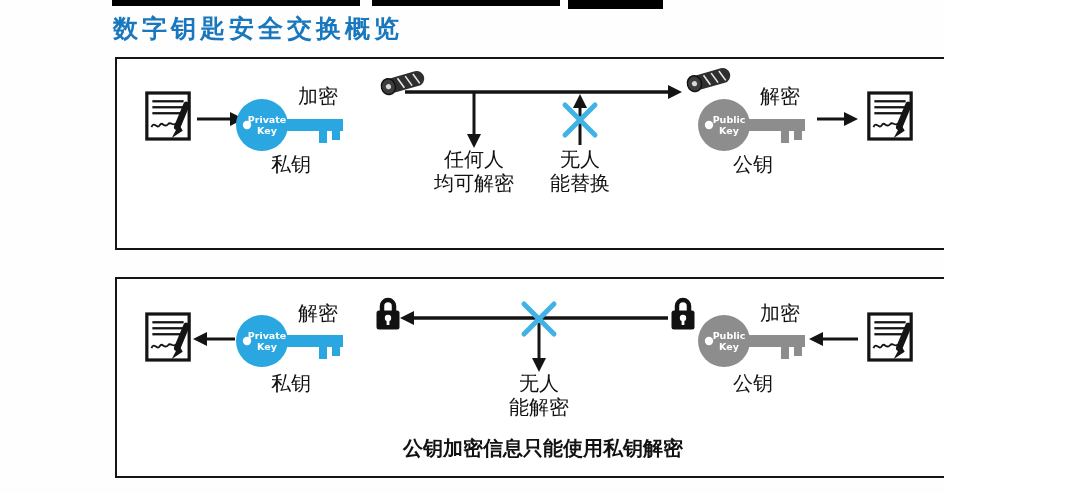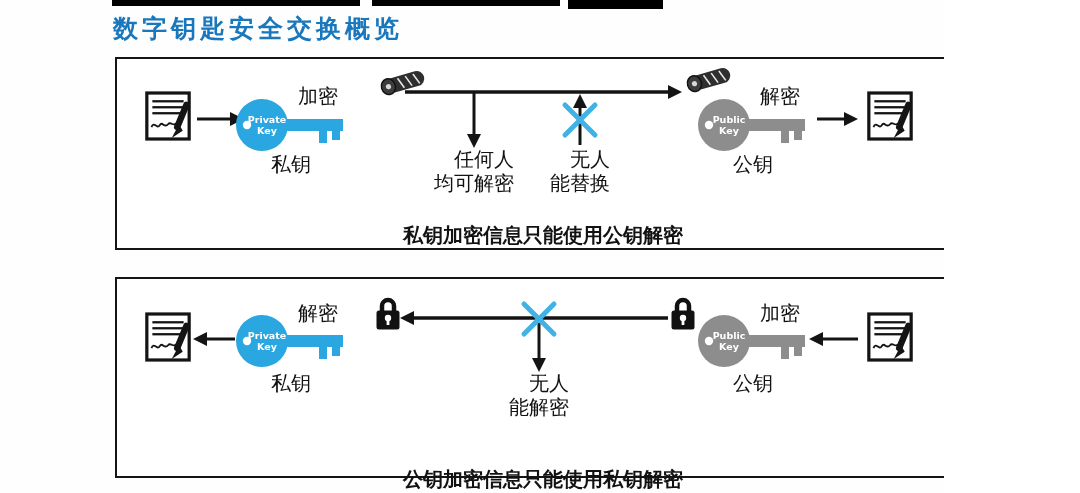--- a/index.html
+++ b/index.html
@@ -13,21 +13,21 @@
   .panel.top { top:57px; height:193px; }
   .panel.bottom { top:277px; height:201px; }
   .abs { position:absolute; }
   .overlay { position:absolute; left:0; top:0; pointer-events:none; }
   .ln { stroke:#141414; stroke-width:3; }
   .thick { stroke-width:3.5; }
   .hd { fill:#141414; }
   .xl { stroke-width:5; stroke-linecap:round; fill:none; stroke:#41b2e6; }
   .lbl { position:absolute; transform:translateX(-50%); font-size:20px; font-weight:400;
          color:#121212; line-height:1.2; text-align:center; white-space:nowrap; }
-  .lbl span { display:block;text-align:right; }
+  .lbl span { display:block; }
   .caption { position:absolute; left:0; width:100%; text-align:center; font-size:20px;
              font-weight:700; color:#121212; }
   .keytext { fill:#ffffff; font-size:9.5px; font-weight:700;
              font-family:"DejaVu Sans","Liberation Sans",sans-serif; }
 </style>
 </head>
 <body>
 
 <div class="stage">
 
@@ -134,21 +134,20 @@
     <svg class="abs" style="left:750px;top:31px" width="46" height="52" viewBox="0 0 50 54">
       <rect x="2" y="2" width="46" height="50" fill="#ffffff" stroke="#141414" stroke-width="3.5"></rect>
       <line x1="8" y1="11" x2="42" y2="11" stroke="#141414" stroke-width="2.5"></line>
       <line x1="8" y1="17.5" x2="42" y2="17.5" stroke="#141414" stroke-width="2.5"></line>
       <line x1="8" y1="24" x2="42" y2="24" stroke="#141414" stroke-width="2.5"></line>
       <path d="M7 39 c3 -7 6 3 9 -2 c3 -5 5 4 9 -1 c3 -4 5 3 9 -1" fill="none" stroke="#141414" stroke-width="2"></path>
       <line x1="45" y1="15" x2="35" y2="39" stroke="#141414" stroke-width="7" stroke-linecap="round"></line>
       <path d="M37 36 L29 51 L41 43 Z" fill="#141414"></path>
     </svg>
 
-    <div class="caption" style="top:163px">私钥加密信息只能使用公钥解密</div>
   </section>
 
   <section class="panel bottom">
 
     <svg class="overlay" width="852" height="197" viewBox="0 0 852 197">
       <g>
         <line class="ln" x1="90" y1="60" x2="118" y2="60"></line>
         <polygon class="hd" points="76,60 90,53 90,67"></polygon>
       </g>
       <g>
@@ -225,16 +224,16 @@
     <svg class="abs" style="left:750px;top:32px" width="46" height="52" viewBox="0 0 50 54">
       <rect x="2" y="2" width="46" height="50" fill="#ffffff" stroke="#141414" stroke-width="3.5"></rect>
       <line x1="8" y1="11" x2="42" y2="11" stroke="#141414" stroke-width="2.5"></line>
       <line x1="8" y1="17.5" x2="42" y2="17.5" stroke="#141414" stroke-width="2.5"></line>
       <line x1="8" y1="24" x2="42" y2="24" stroke="#141414" stroke-width="2.5"></line>
       <path d="M7 39 c3 -7 6 3 9 -2 c3 -5 5 4 9 -1 c3 -4 5 3 9 -1" fill="none" stroke="#141414" stroke-width="2"></path>
       <line x1="45" y1="15" x2="35" y2="39" stroke="#141414" stroke-width="7" stroke-linecap="round"></line>
       <path d="M37 36 L29 51 L41 43 Z" fill="#141414"></path>
     </svg>
 
-    <div class="caption" style="top:187px">公钥加密信息只能使用私钥解密</div>
+    <div class="caption" style="top:156px">公钥加密信息只能使用私钥解密</div>
   </section>
 
 </div>
 
 </body></html>

